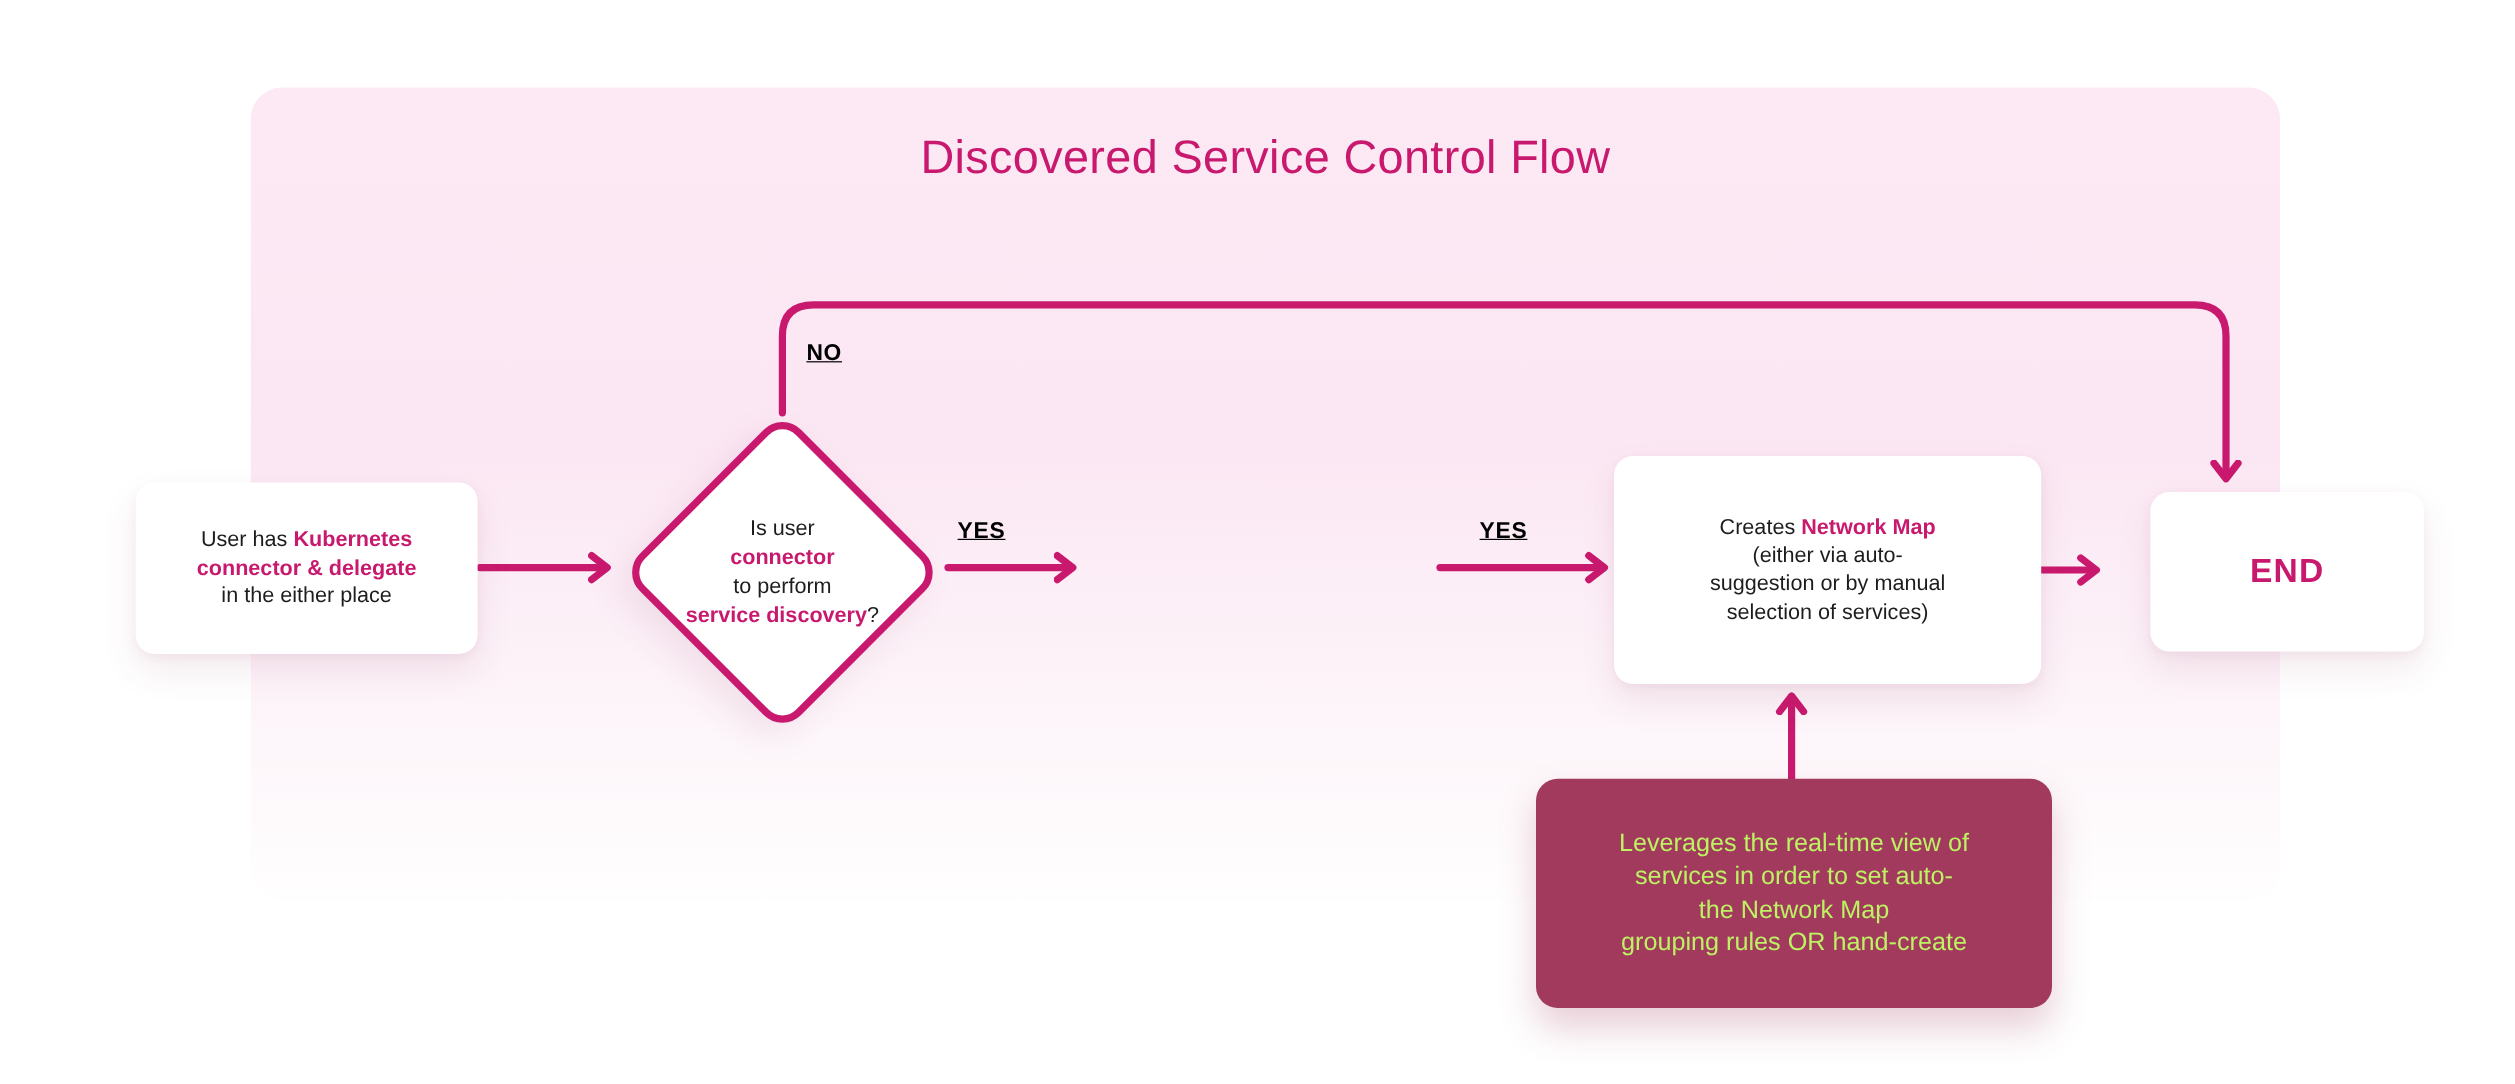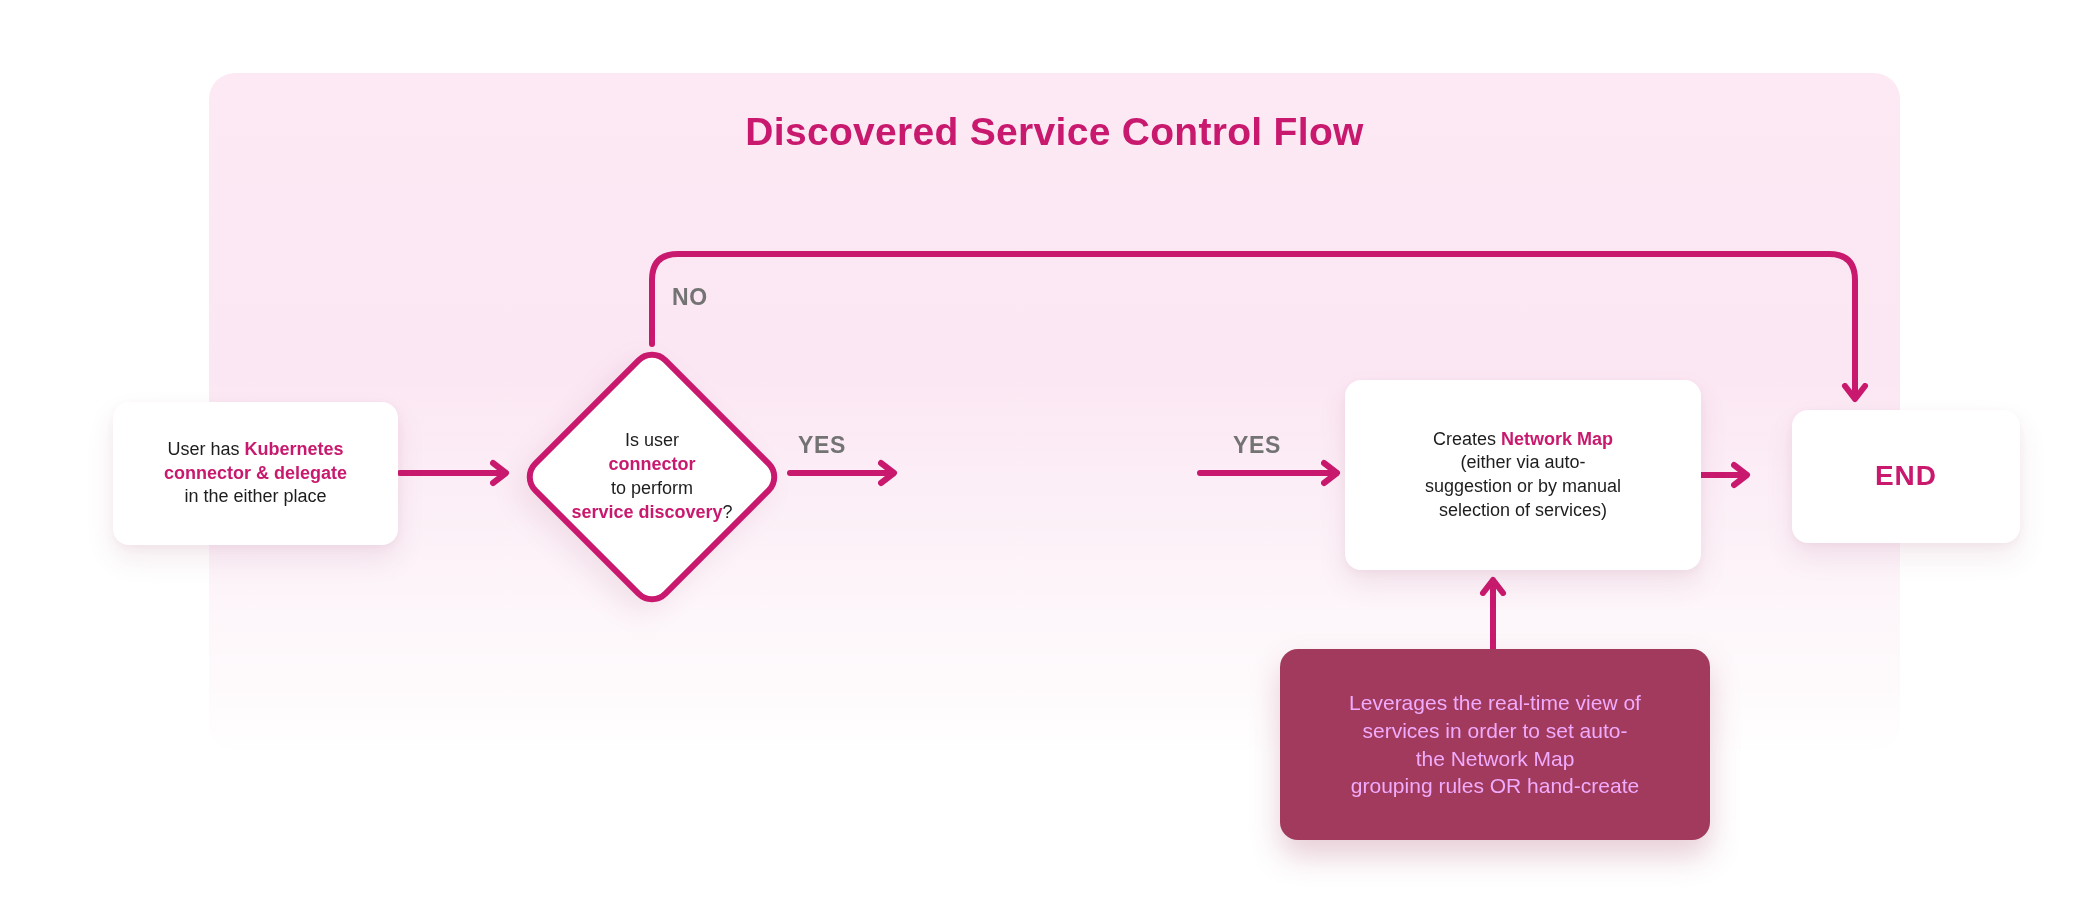--- a/index.html
+++ b/index.html
@@ -8,21 +8,21 @@
   .canvas { position: relative; width: 2096px; height: 903px; background: #ffffff; overflow: hidden; }
 
   .panel {
     position: absolute; left: 209px; top: 73px; width: 1691px; height: 677px;
     border-radius: 26px;
     background: linear-gradient(180deg, #fce9f4 0%, #fbe7f3 45%, #fdf6fa 80%, #fffefe 100%);
   }
 
   .title {
     position: absolute; left: 209px; top: 110px; width: 1691px;
-    text-align: center; font-size: 39px; font-weight: 700; color: #c9196e;
+    text-align: center; font-size: 39px; font-weight: 400; color: #c9196e;
     letter-spacing: 0.3px;
   }
 
   .node {
     position: absolute; background: #ffffff; border-radius: 16px;
     display: flex; align-items: center; justify-content: center; text-align: center;
     color: #1d1d1f; font-size: 18px; line-height: 1.32;
     box-shadow: 0 14px 28px rgba(148, 62, 102, 0.10), 0 3px 8px rgba(148, 62, 102, 0.06);
   }
   .node-start     { left: 113px;  top: 402px; width: 285px; height: 143px; }
@@ -46,29 +46,30 @@
     box-shadow: 0 14px 28px rgba(148, 62, 102, 0.10);
   }
   .decision-text {
     position: absolute; inset: 0;
     display: flex; flex-direction: column; align-items: center; justify-content: center;
     text-align: center; font-size: 18px; line-height: 1.33; color: #1d1d1f;
   }
 
   .note {
     position: absolute; left: 1280px; top: 649px; width: 430px; height: 191px;
-    background: #a13a5c; border-radius: 18px; color: #f0abfc;
+    background: #a13a5c; border-radius: 18px; color: #bef264;
     display: flex; align-items: center; justify-content: center; text-align: center;
     font-size: 21px; line-height: 1.33;
     box-shadow: 0 16px 30px rgba(161, 58, 92, 0.25);
   }
 
   .edge-label {
-    position: absolute; font-weight: 700; font-size: 23px; color: #737373;
+    position: absolute; font-weight: 700; font-size: 19px; color: #000000;
     letter-spacing: 0.6px;
+    text-decoration: underline;
   }
   .label-no   { left: 672px;  top: 284px; }
   .label-yes1 { left: 798px;  top: 432px; }
   .label-yes2 { left: 1233px; top: 432px; }
 
   .edges { position: absolute; left: 0; top: 0; width: 2096px; height: 903px; pointer-events: none; }
 </style>
 </head>
 <body>
 

